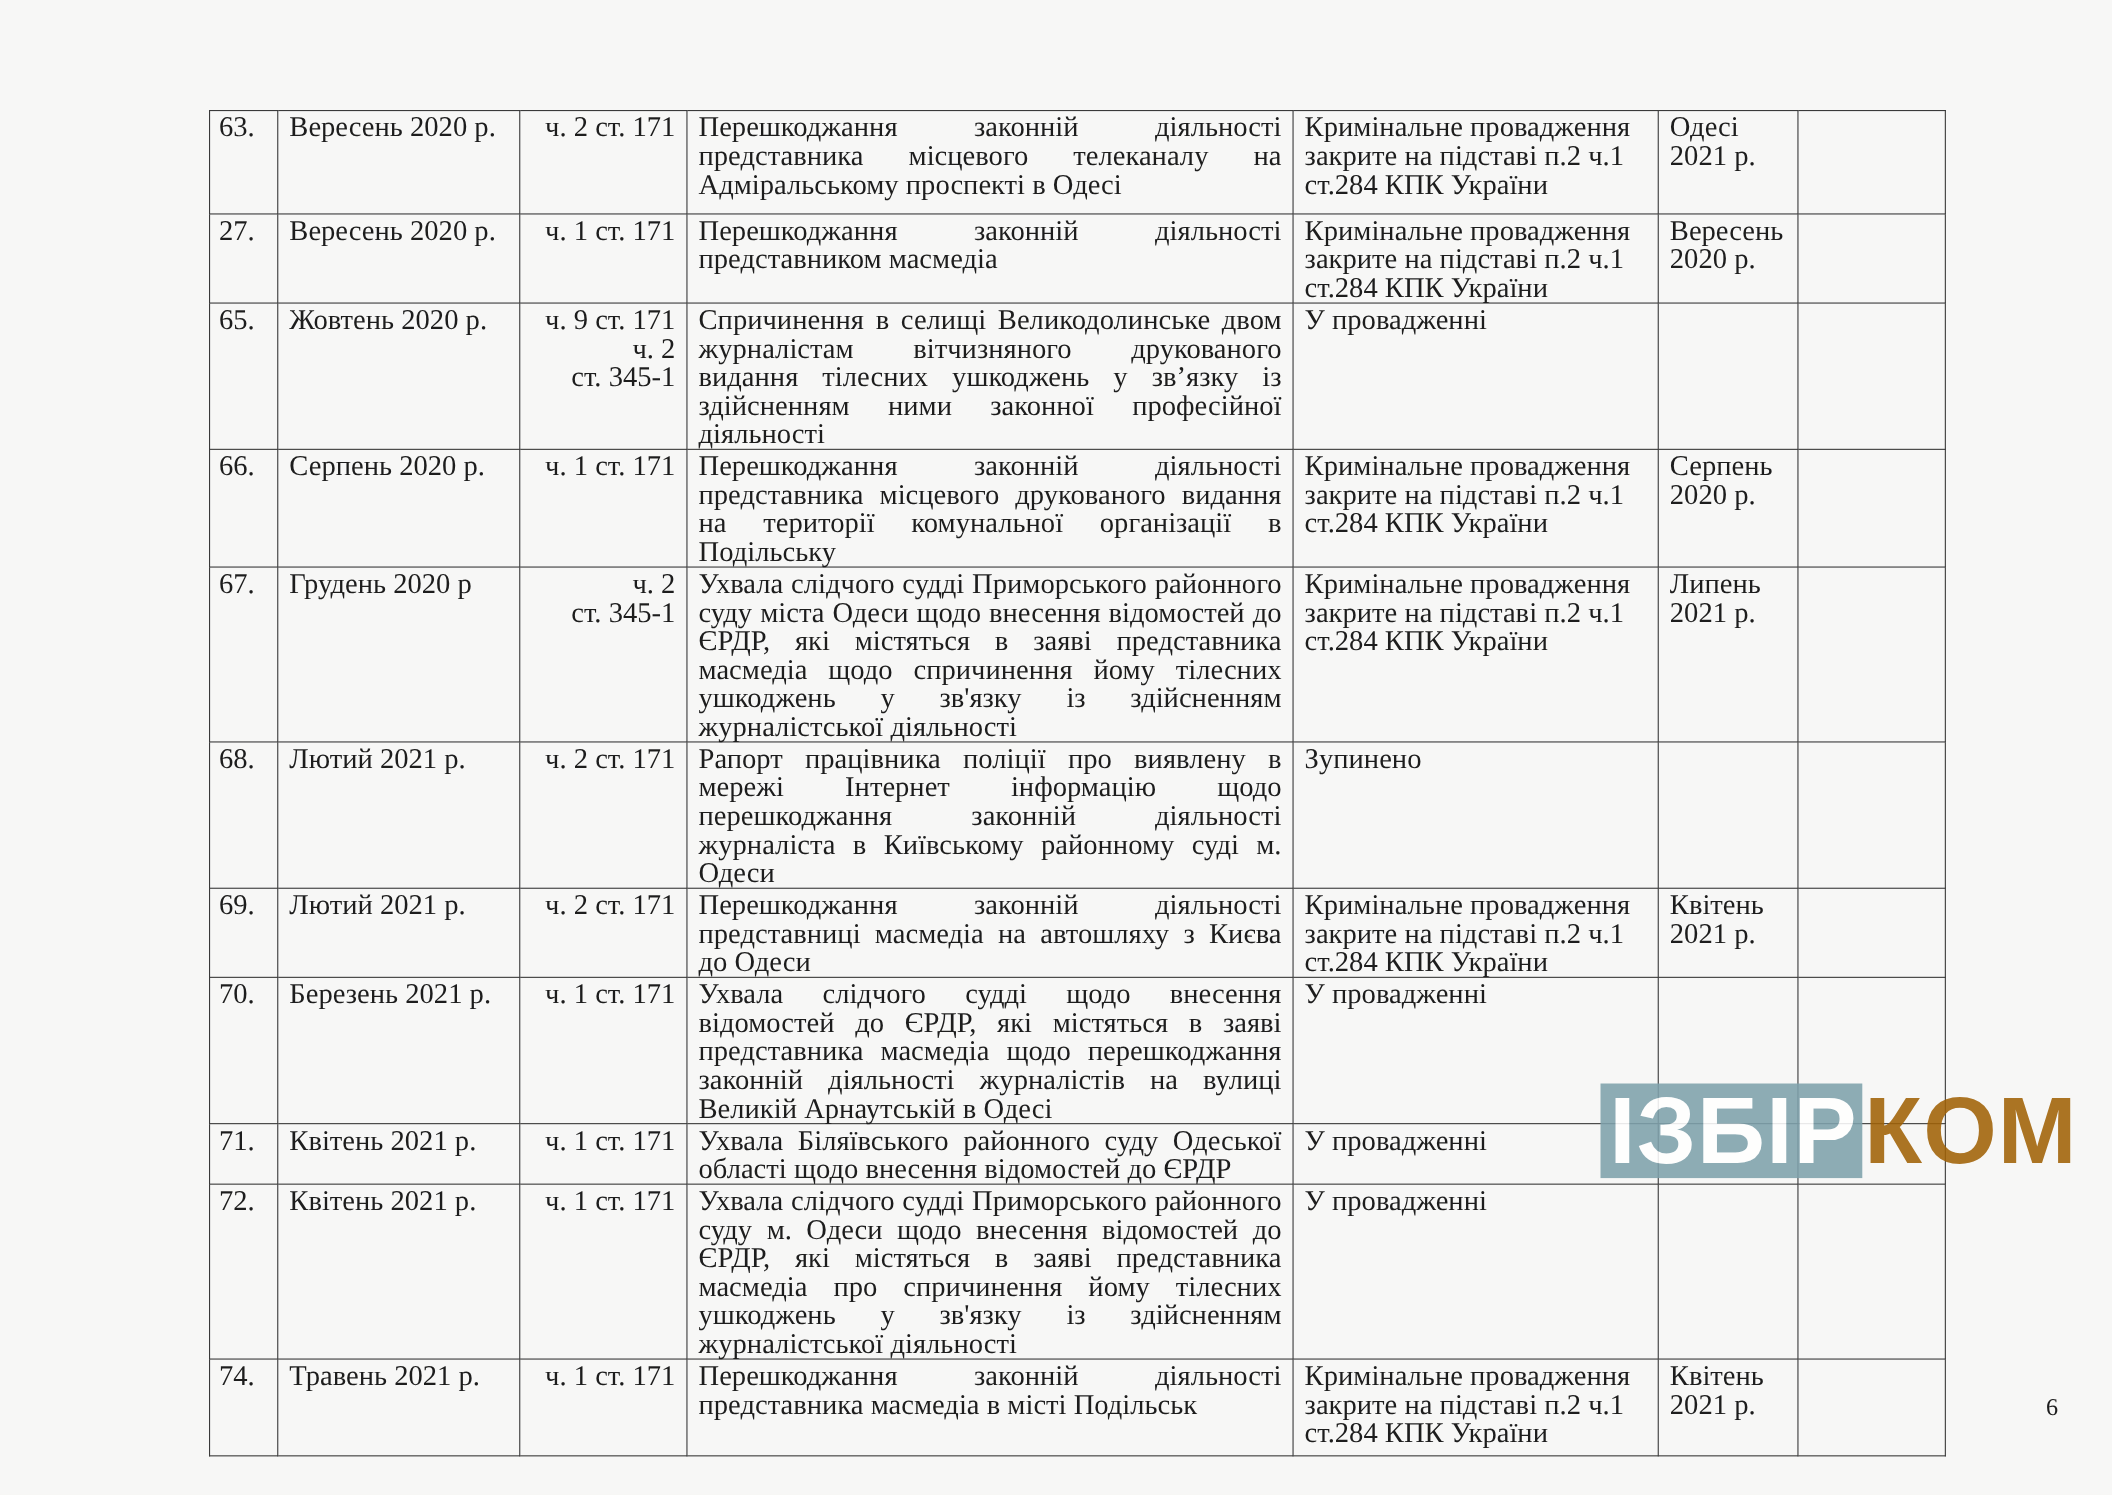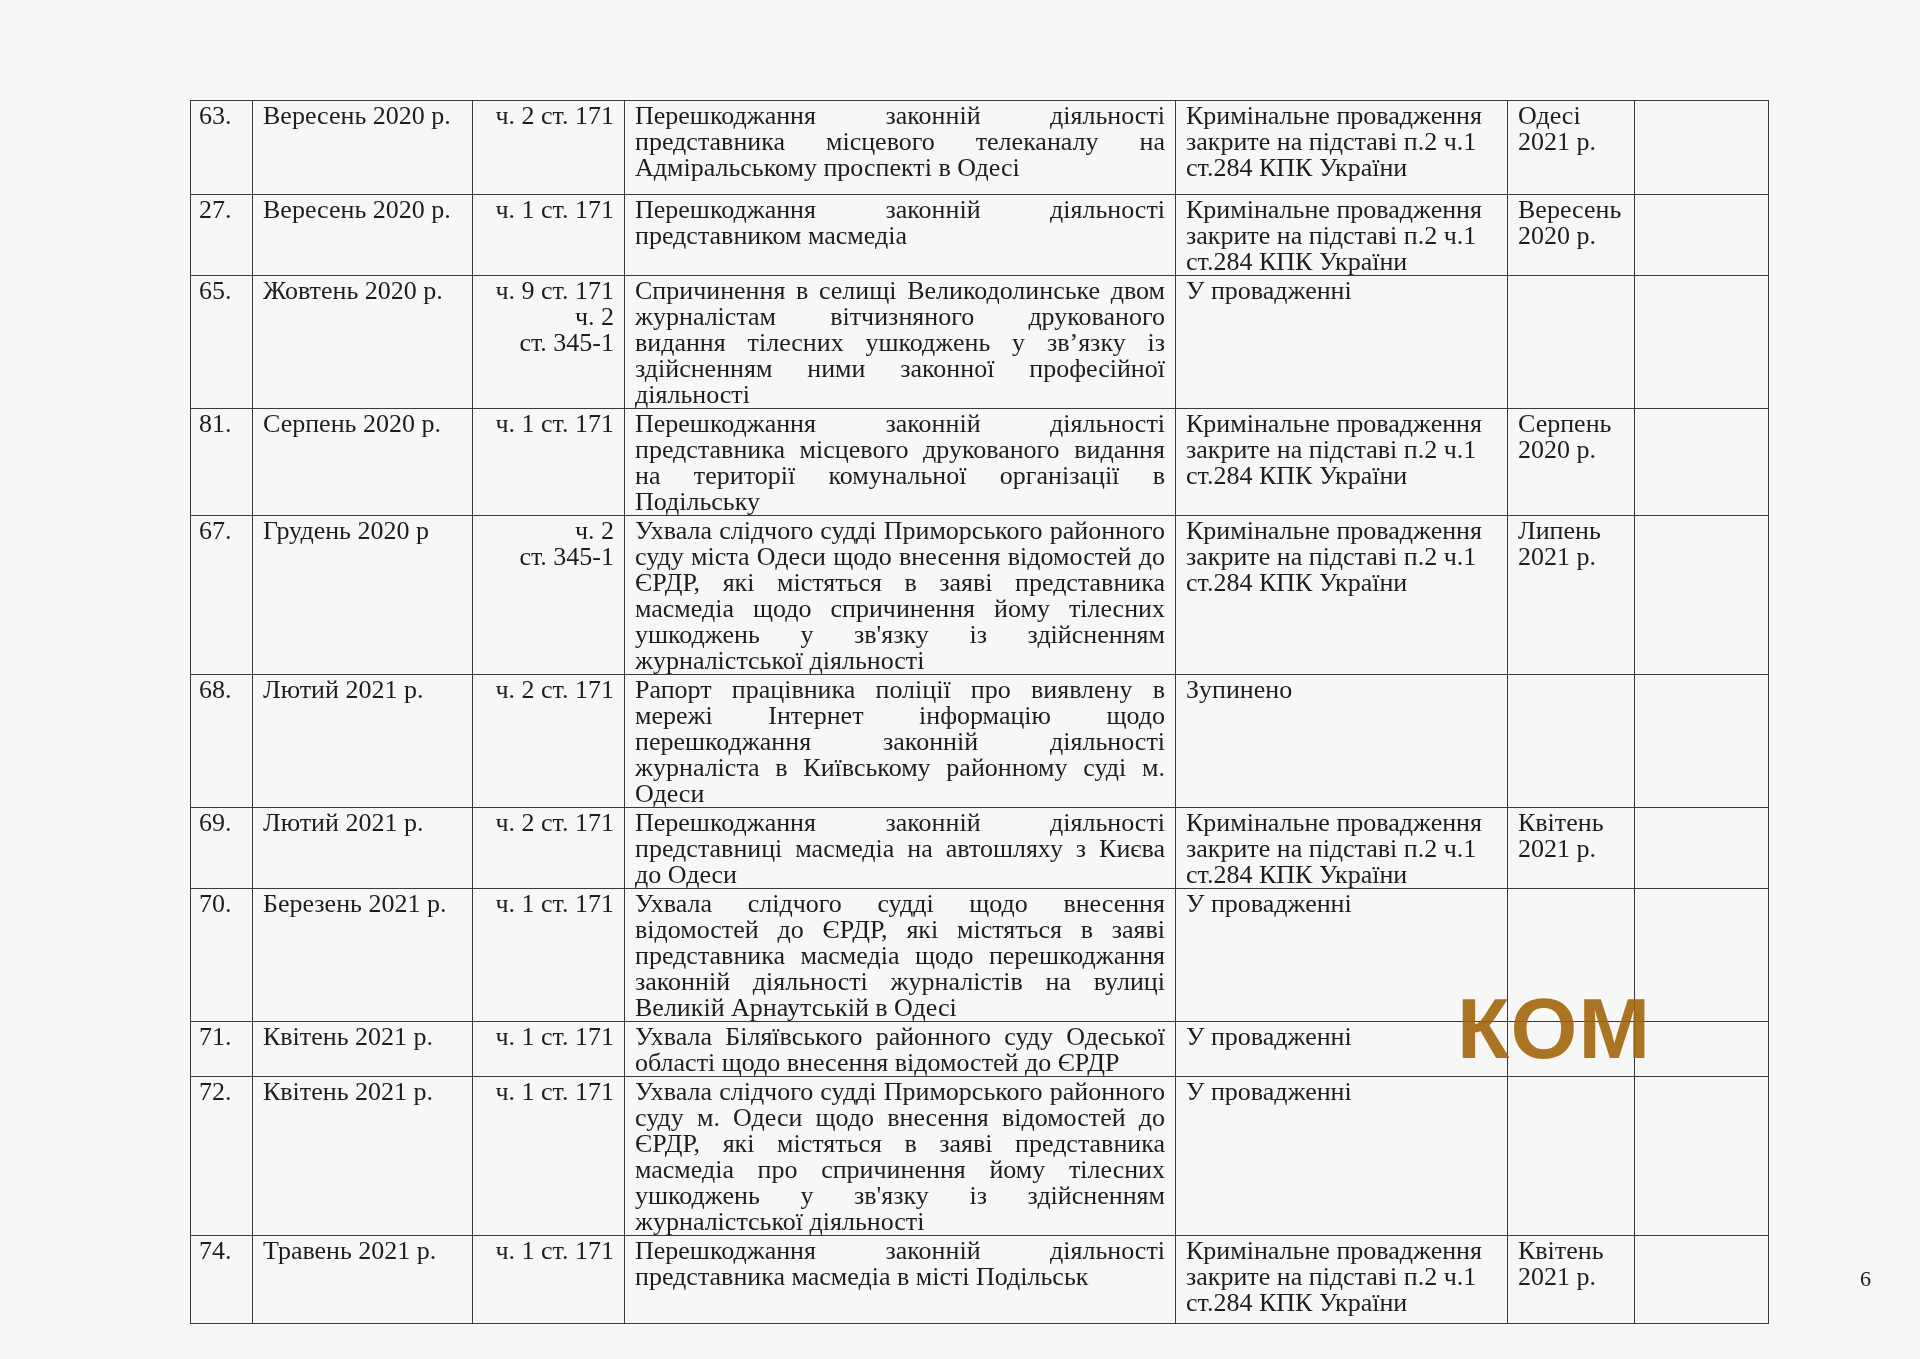--- a/index.html
+++ b/index.html
@@ -128,21 +128,21 @@
           <span class="art-line">ст. 345-1</span>
         </td>
       <td class="c-desc">Спричинення в селищі Великодолинське двом журналістам вітчизняного друкованого видання тілесних ушкоджень у зв’язку із здійсненням ними законної професійної діяльності</td>
       <td class="c-status">
           <span class="status-line">У провадженні</span>
         </td>
       <td class="c-close"></td>
       <td class="c-extra"></td>
     </tr>
     <tr style="height:94px">
-      <td class="c-num">81.</td>
+      <td class="c-num">66.</td>
       <td class="c-date">Серпень 2020 р.</td>
       <td class="c-art">
           <span class="art-line">ч. 1 ст. 171</span>
         </td>
       <td class="c-desc">Перешкоджання законній діяльності представника місцевого друкованого видання на території комунальної організації в Подільську</td>
       <td class="c-status">
           <span class="status-line">Кримінальне провадження</span>
           <span class="status-line">закрите на підставі п.2 ч.1</span>
           <span class="status-line">ст.284 КПК України</span>
         </td>
@@ -256,16 +256,17 @@
       <td class="c-close">
           <span class="close-line">Квітень</span>
           <span class="close-line">2021 р.</span>
         </td>
       <td class="c-extra"></td>
     </tr>
   </tbody>
 </table>
 
 <div class="watermark">
+  <span class="wm-left">ІЗБІР</span>
   <span class="wm-right">КОМ</span>
 </div>
 
 <div class="page-number">6</div>
 
 </body></html>

